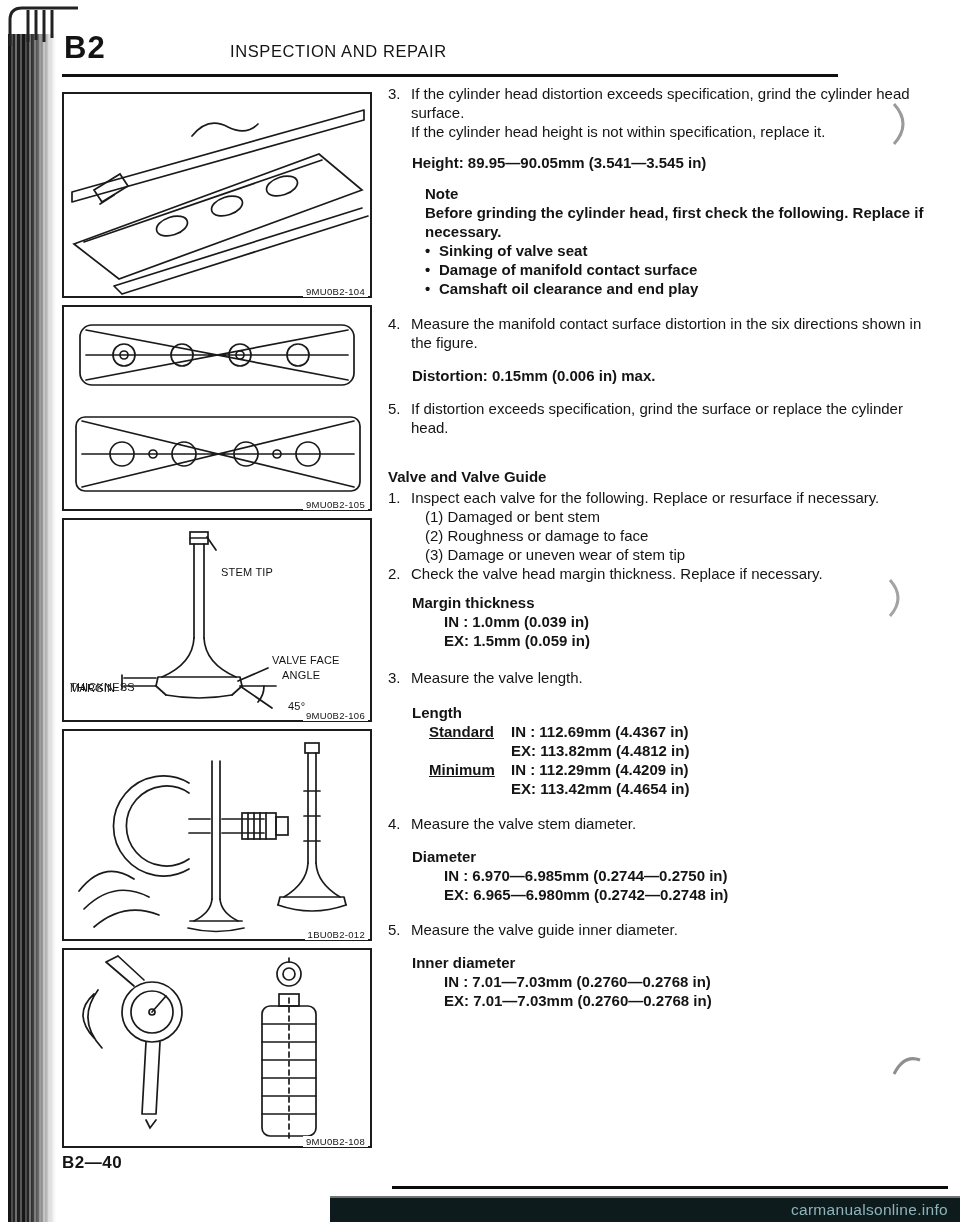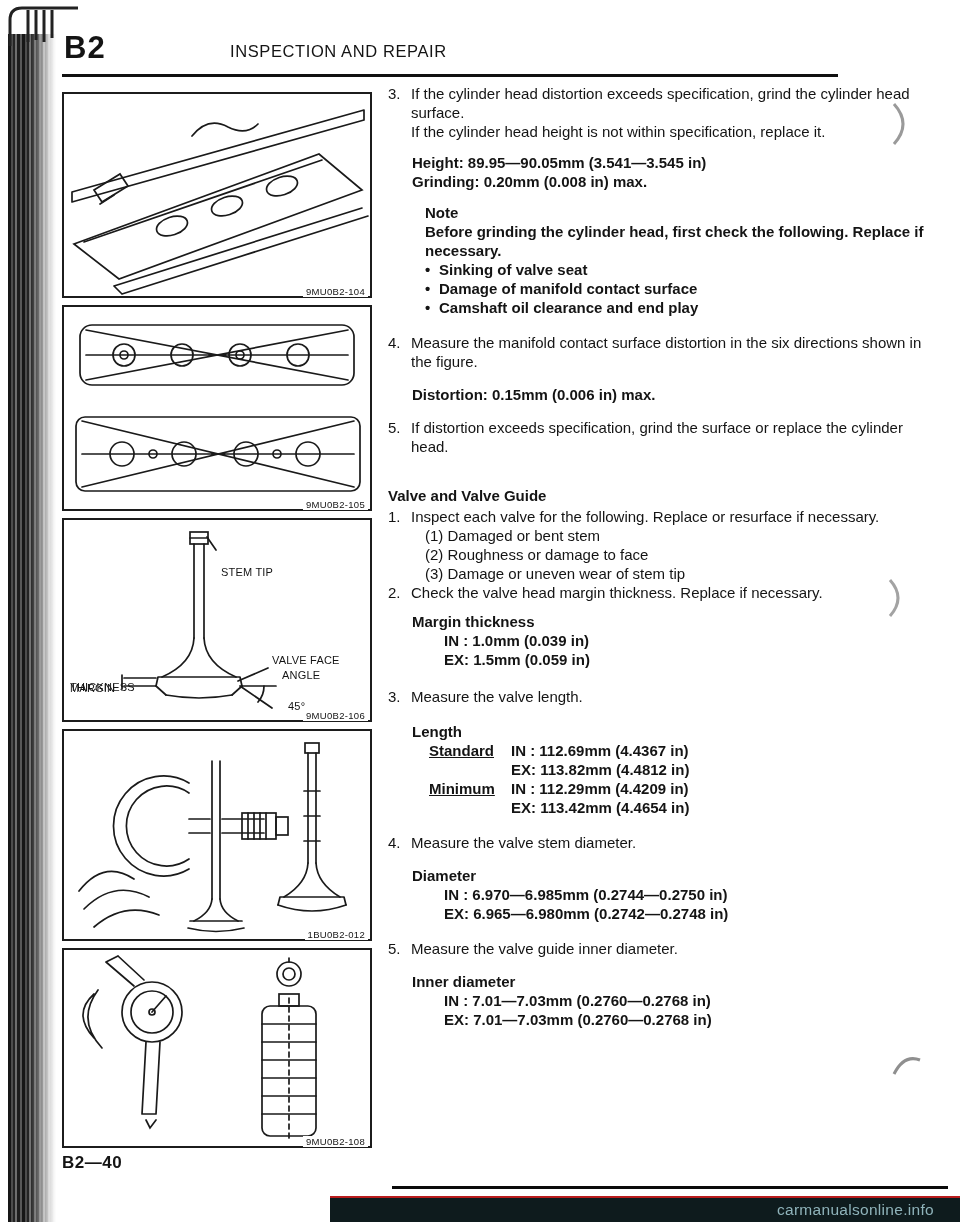--- a/index.html
+++ b/index.html
@@ -78,23 +78,23 @@
   
   .page-number {
     position:absolute; left:62px; top:1153px;
     font-size:17px; font-weight:bold; letter-spacing:.5px;
   }
   .bottom-rule {
     position:absolute; left:392px; width:556px; top:1186px; height:3px; background:#0a0a0a;
   }
   .watermark-bar {
     position:absolute; left:330px; right:0; top:1196px; bottom:0;
-    background:#0e1b1d; border-top:2px solid #b91c1c;
+    background:#0e1b1d; border-top:2px solid #737373;
     display:flex; align-items:center; justify-content:flex-end;
-    padding-right:26px;
+    padding-right:12px;
   }
   .watermark-text { color:#8fb3ba; font-size:15.5px; letter-spacing:.3px; }
 </style>
 </head>
 <body>
 
 <div class="gutter"></div>
 <svg class="corner-glyph" width="80" height="48" viewBox="0 0 80 48">
   <path d="M8,46 V20 Q8,8 20,8 L76,8" stroke="#222" stroke-width="3" fill="none"></path>
   <path d="M26,10 V42 M34,10 V40 M42,10 V42 M50,10 V38" stroke="#222" stroke-width="3" fill="none"></path>
@@ -229,21 +229,20 @@
   <div class="num-item mb12">
     <span class="num">3.</span>
     <div class="itext">
       <div>If the cylinder head distortion exceeds specification, grind the cylinder head surface.</div>
       <div>If the cylinder head height is not within specification, replace it.</div>
     </div>
   </div>
 
   <div class="spec mb12">
     <div>Height: 89.95—90.05mm (3.541—3.545 in)</div>
-    <div>Grinding: 0.20mm (0.008 in) max.</div>
   </div>
 
   <div class="indent mb16">
     <div class="bold">Note</div>
     <div class="bold">Before grinding the cylinder head, first check the following. Replace if necessary.</div>
     <div class="bullet-line">Sinking of valve seat</div>
     <div class="bullet-line">Damage of manifold contact surface</div>
     <div class="bullet-line">Camshaft oil clearance and end play</div>
   </div>
 

